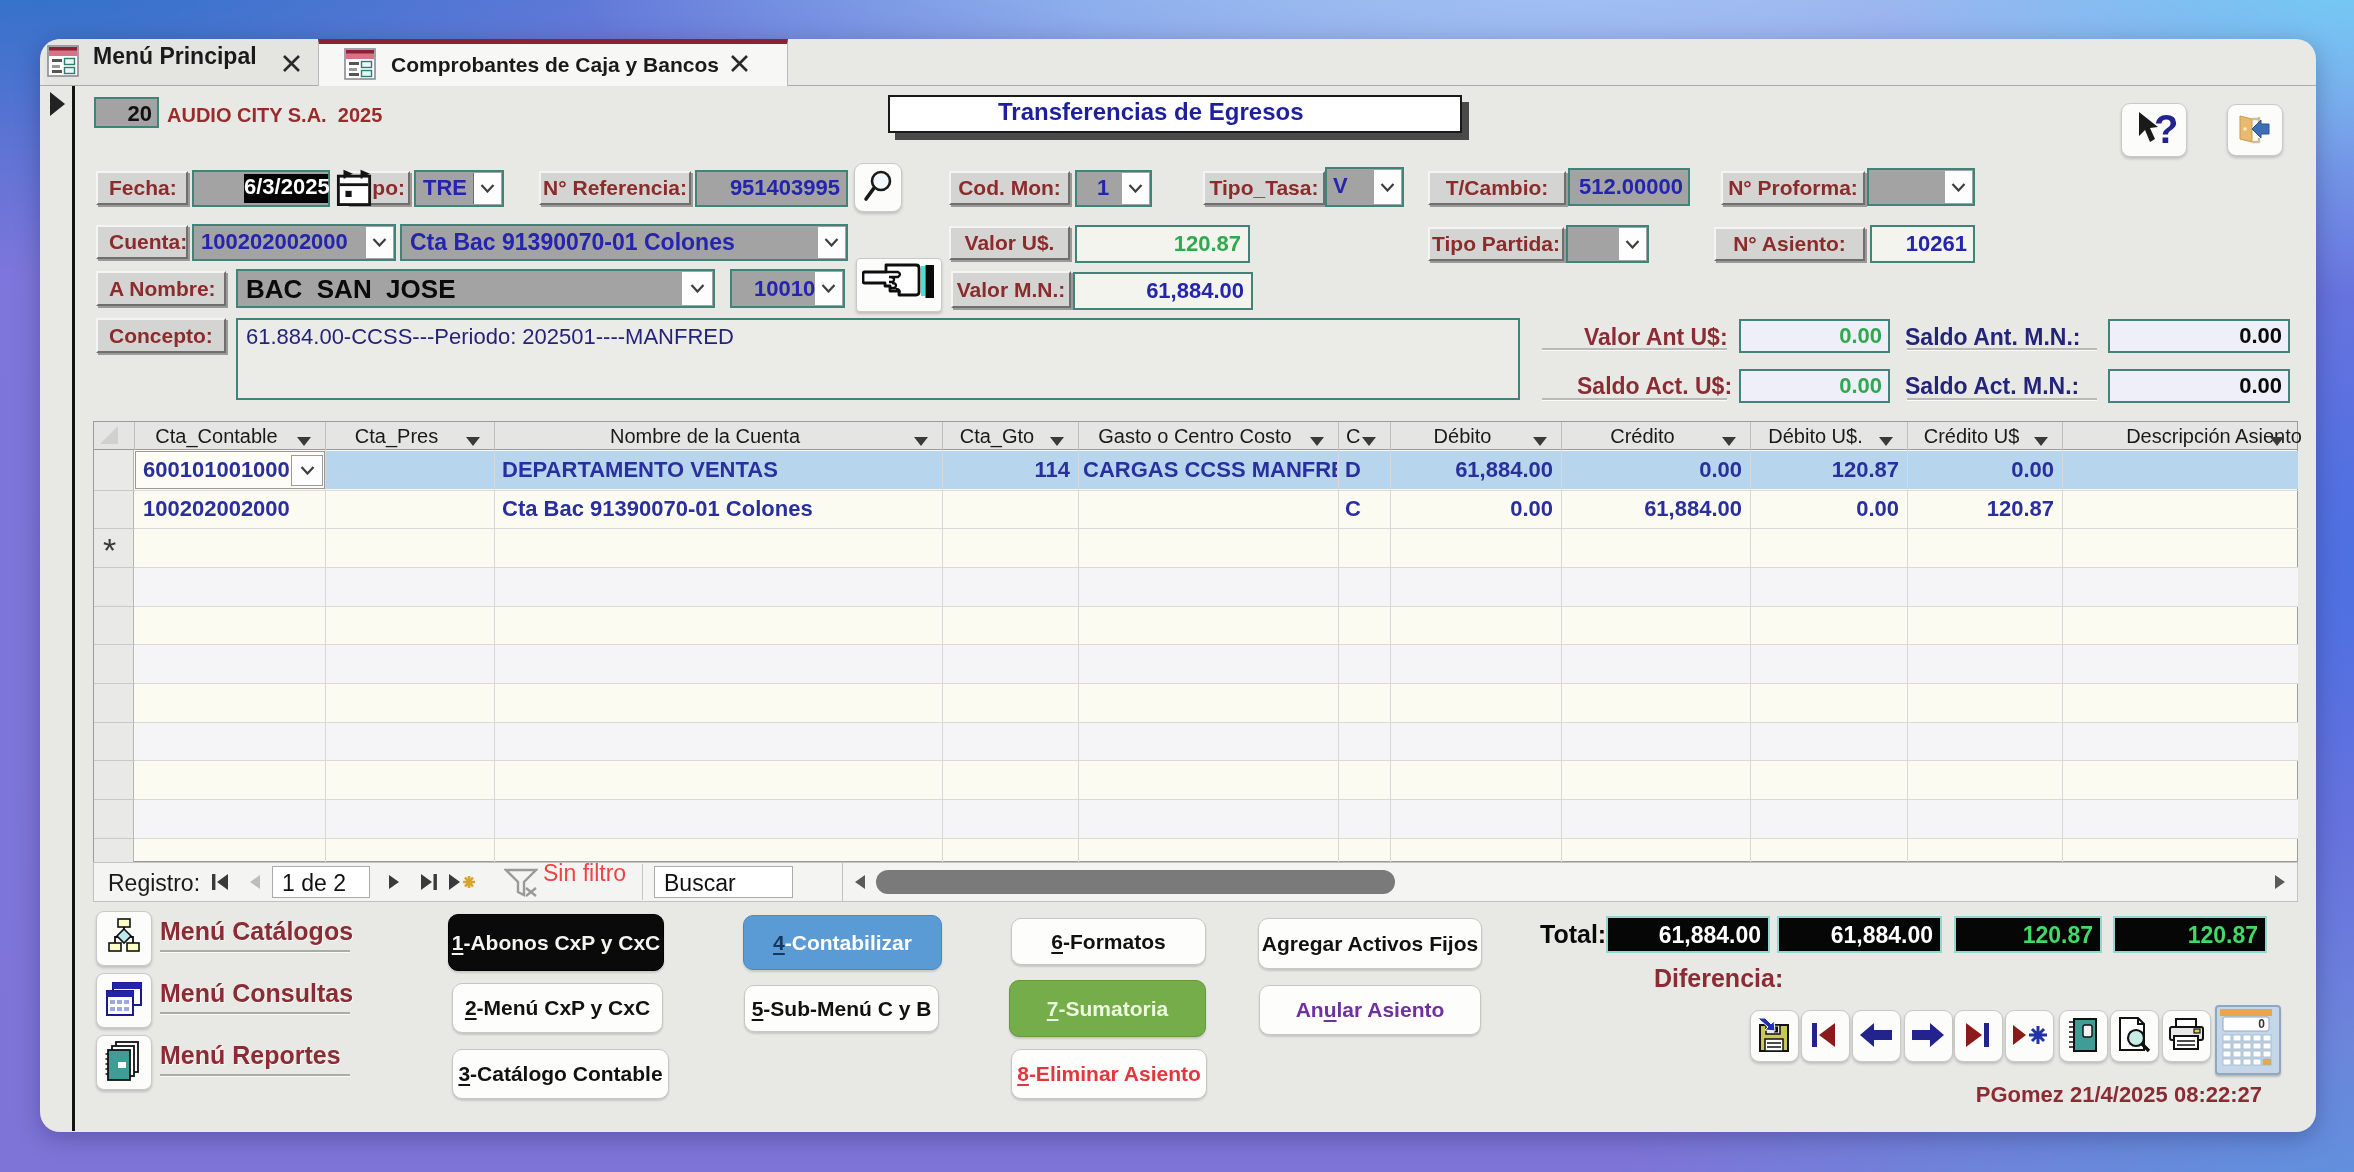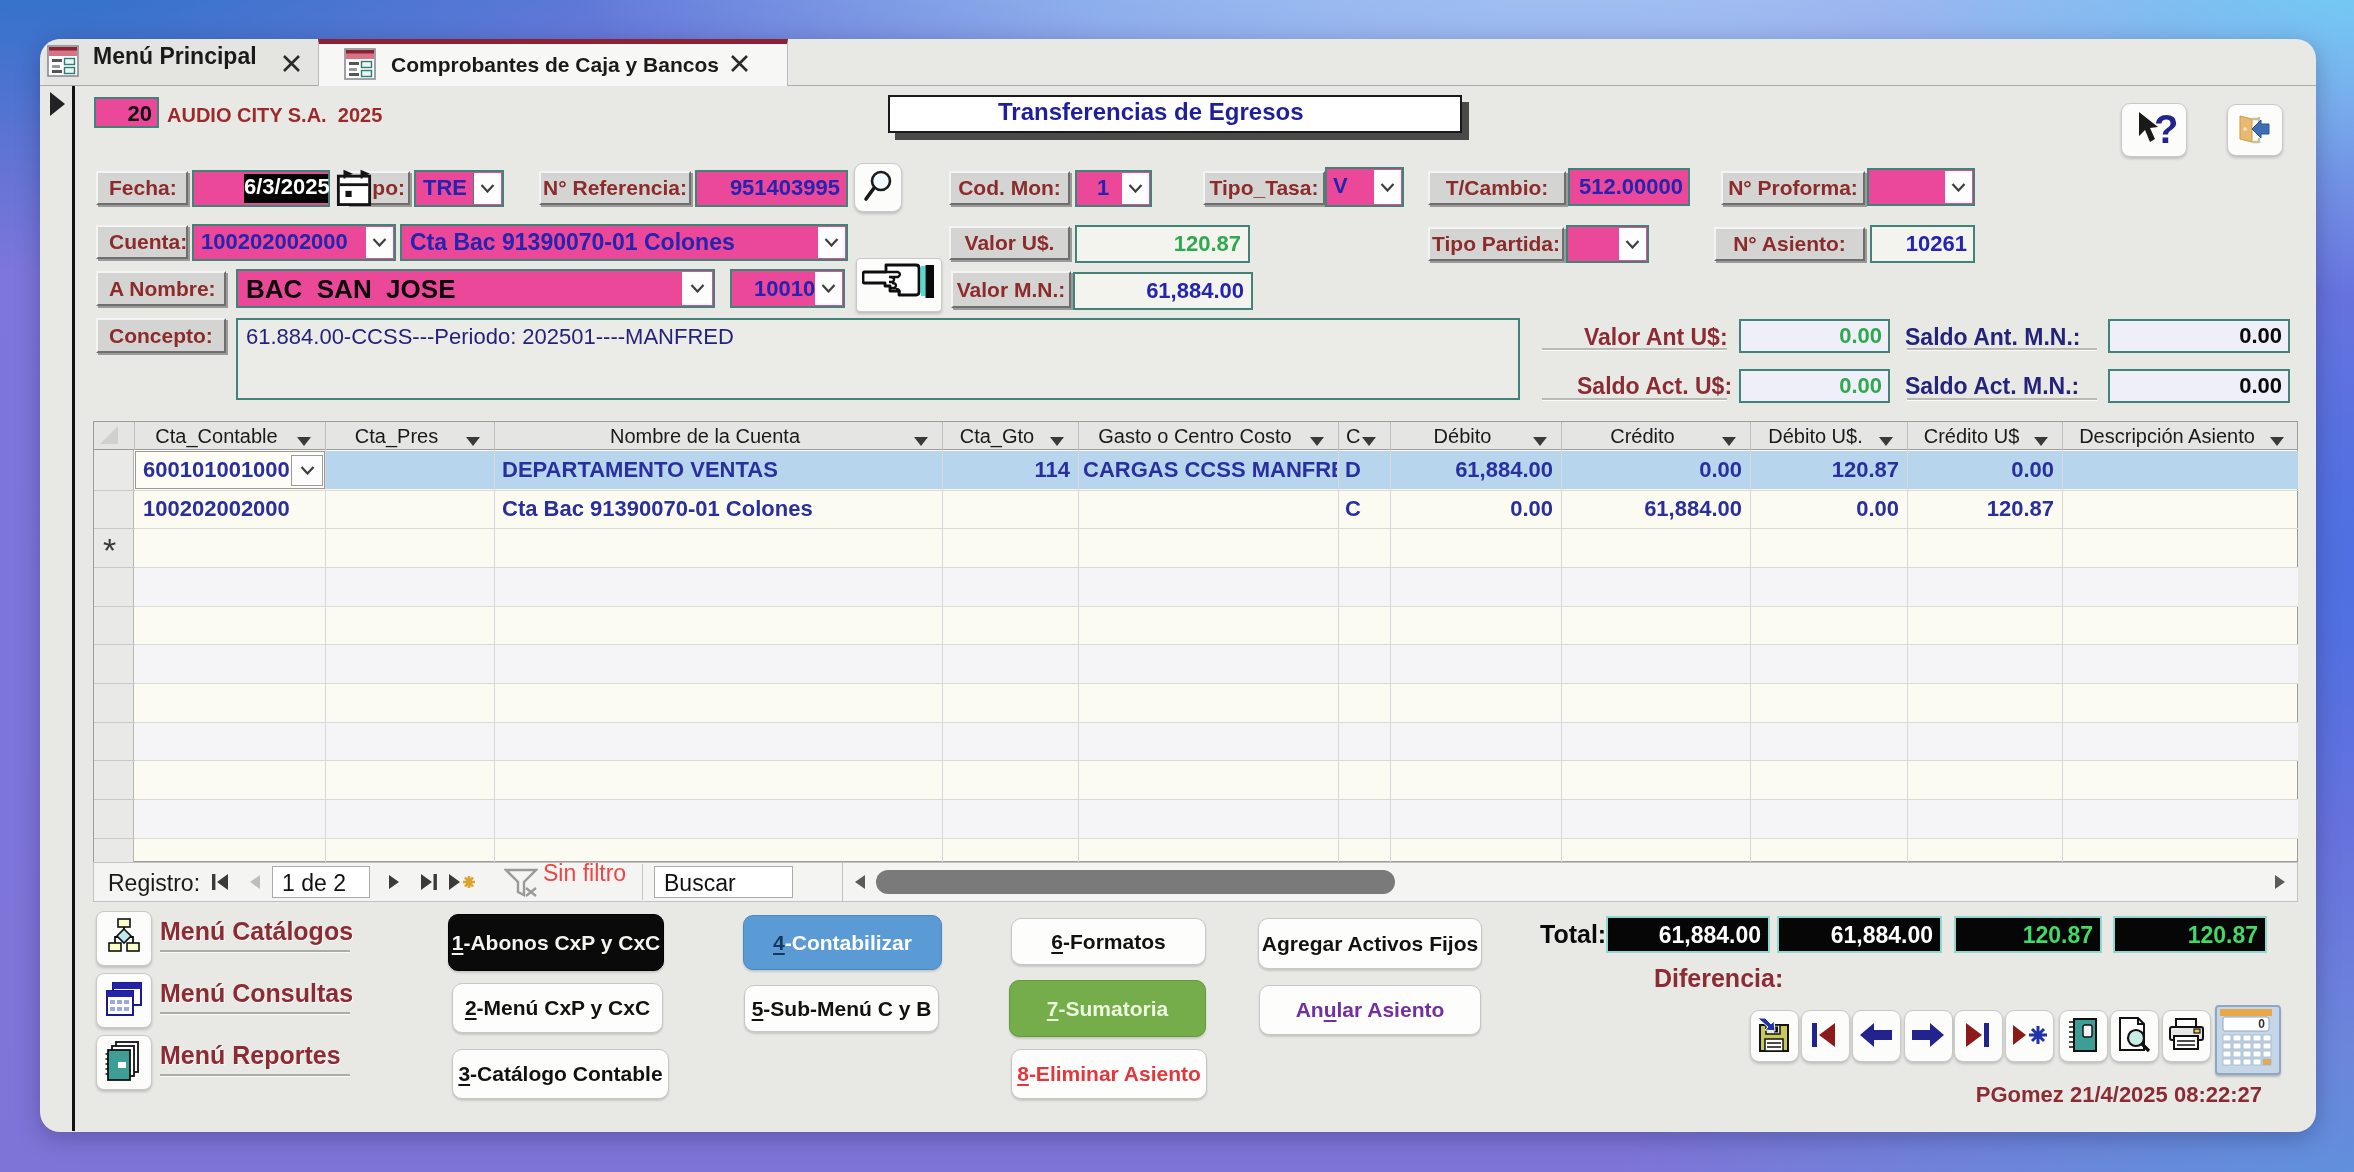--- a/index.html
+++ b/index.html
@@ -6,21 +6,21 @@
 body{width:2354px;height:1172px;position:relative;overflow:hidden;
   font-family:"Liberation Sans",sans-serif;
   background:radial-gradient(760px 520px at 101% -4%, rgba(110,216,248,0.9) 0%, rgba(110,216,248,0) 66%),radial-gradient(1400px 680px at 67% -18%, rgba(185,225,252,0.97) 0%, rgba(165,208,248,0.6) 48%, rgba(160,206,248,0) 78%),radial-gradient(1000px 560px at 1% -6%, rgba(38,112,198,0.97) 0%, rgba(38,112,198,0) 62%),radial-gradient(2000px 560px at 28% -16%, rgba(64,125,212,0.95) 0%, rgba(64,125,212,0) 66%),radial-gradient(950px 780px at 103% 48%, rgba(62,110,228,0.85) 0%, rgba(62,110,228,0) 62%),radial-gradient(1300px 760px at 102% 110%, rgba(85,155,222,0.95) 0%, rgba(85,155,222,0) 62%),linear-gradient(180deg,#7E76DC 0%,#7E74D8 100%);}
 .abs{position:absolute;}
 .win{position:absolute;left:40px;top:39px;width:2276px;height:1093px;background:#E8E9E5;border-radius:20px;box-shadow:0 6px 24px rgba(0,0,40,.25);}
 .tabline{position:absolute;left:40px;top:85px;width:2276px;height:1px;background:#ABABAB;}
 .tab1{position:absolute;left:44px;top:39px;width:274px;height:46px;background:#E4E5E1;border-right:1px solid #BDBDBD;border-top-left-radius:18px;}
 .tab2{position:absolute;left:318px;top:39px;width:470px;height:47px;background:#F7F7F5;border-left:1px solid #B9B9B9;border-right:1px solid #B9B9B9;border-top:5px solid #8B2332;box-sizing:border-box;}
 .tabtxt{font-size:23px;font-weight:bold;color:#1A1A1A;}
 .lbl{position:absolute;background:#D4D4D2;border-top:2px solid #F4F4F2;border-left:2px solid #F4F4F2;border-right:2px solid #6F6F6F;border-bottom:2px solid #6F6F6F;box-shadow:2px 2px 0 rgba(90,90,90,.55);color:#8B2B2B;font-weight:bold;font-size:21px;display:flex;align-items:center;justify-content:center;box-sizing:border-box;}
-.box{position:absolute;background:#ec4899;border:2px solid #418279;box-sizing:border-box;}
+.box{position:absolute;background:#a3a3a3;border:2px solid #418279;box-sizing:border-box;}
 .val{font-weight:bold;color:#2424AE;font-size:22px;}
 .grn{color:#2FA84F;}
 .cv{position:absolute;right:1px;top:1px;bottom:1px;width:27px;background:#FDFDFD;display:flex;align-items:center;justify-content:center;}
 .card{position:absolute;background:#FCFCFA;border:1px solid #C9C9C7;border-radius:9px;box-shadow:0 2px 3px rgba(0,0,0,.18);}
 .btn{position:absolute;background:#FDFDFB;border:1px solid #C6C6C4;border-radius:10px;box-shadow:0 2px 2px rgba(0,0,0,.14);display:flex;align-items:center;justify-content:center;font-weight:bold;font-size:21px;color:#111;white-space:nowrap;box-sizing:border-box;}
 .redlbl{position:absolute;color:#8B2B33;font-weight:bold;}
 u{text-decoration:underline;text-underline-offset:3px;}
 .gline{position:absolute;background:#D6D6D6;}
 .hdrtxt{font-size:20px;color:#1A1A1A;}
 .cellv{position:absolute;font-weight:bold;color:#2A2F9E;font-size:22px;white-space:nowrap;}
@@ -296,21 +296,21 @@
 <div class="abs hdrtxt" style="left:1338px;top:422px;width:52px;height:28px;display:flex;align-items:center;justify-content:flex-start;padding-left:8px;box-sizing:border-box;">C</div>
 <div class="abs" style="left:1362px;top:432px;"><span class="sort"></span></div>
 <div class="abs hdrtxt" style="left:1390px;top:422px;width:145px;height:28px;display:flex;align-items:center;justify-content:center;">Débito</div>
 <div class="abs" style="left:1533px;top:432px;"><span class="sort"></span></div>
 <div class="abs hdrtxt" style="left:1561px;top:422px;width:163px;height:28px;display:flex;align-items:center;justify-content:center;">Crédito</div>
 <div class="abs" style="left:1722px;top:432px;"><span class="sort"></span></div>
 <div class="abs hdrtxt" style="left:1750px;top:422px;width:131px;height:28px;display:flex;align-items:center;justify-content:center;">Débito U$.</div>
 <div class="abs" style="left:1879px;top:432px;"><span class="sort"></span></div>
 <div class="abs hdrtxt" style="left:1907px;top:422px;width:129px;height:28px;display:flex;align-items:center;justify-content:center;">Crédito U$</div>
 <div class="abs" style="left:2034px;top:432px;"><span class="sort"></span></div>
-<div class="abs hdrtxt" style="left:2062px;top:422px;width:210px;height:28px;display:flex;align-items:center;justify-content:center;">Descripción Asiento</div>
+<div class="abs hdrtxt" style="left:2062px;top:422px;width:210px;height:28px;display:flex;align-items:center;justify-content:center;padding-left:47px;">Descripción Asiento</div>
 <div class="abs" style="left:2270px;top:432px;"><span class="sort"></span></div>
 <div class="abs" style="left:100px;top:426px;width:0;height:0;border-bottom:18px solid #D0D0CC;border-left:18px solid transparent;"></div>
 <div class="cellv" style="left:143px;top:457px;">600101001000</div>
 <div class="abs" style="left:291px;top:455px;width:32px;height:31px;background:#FDFDFD;border:1px solid #9a9a9a;box-sizing:border-box;display:flex;align-items:center;justify-content:center;">
     <svg width="15" height="9" viewBox="0 0 15 9">
       <polyline points="1.5,1 7.5,7.5 13.5,1" fill="none" stroke="#3E3E3E" stroke-width="2.2"></polyline>
     </svg>
   </div>
 <div class="cellv" style="left:502px;top:457px;">DEPARTAMENTO VENTAS</div>
 <div class="cellv" style="left:942px;top:457px;width:128px;text-align:right;">114</div>

